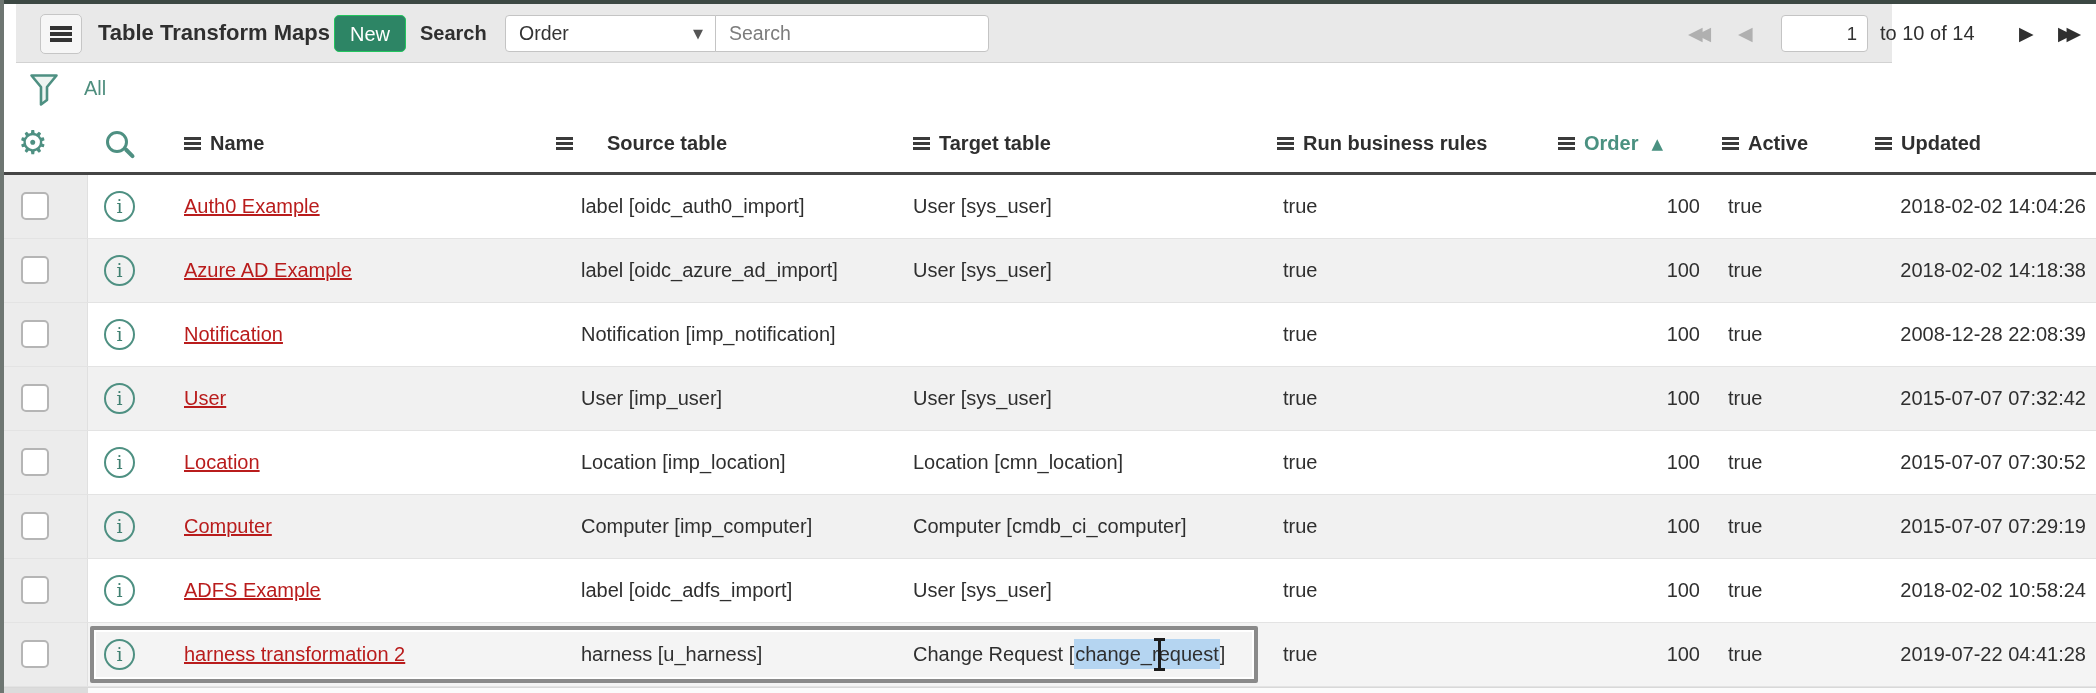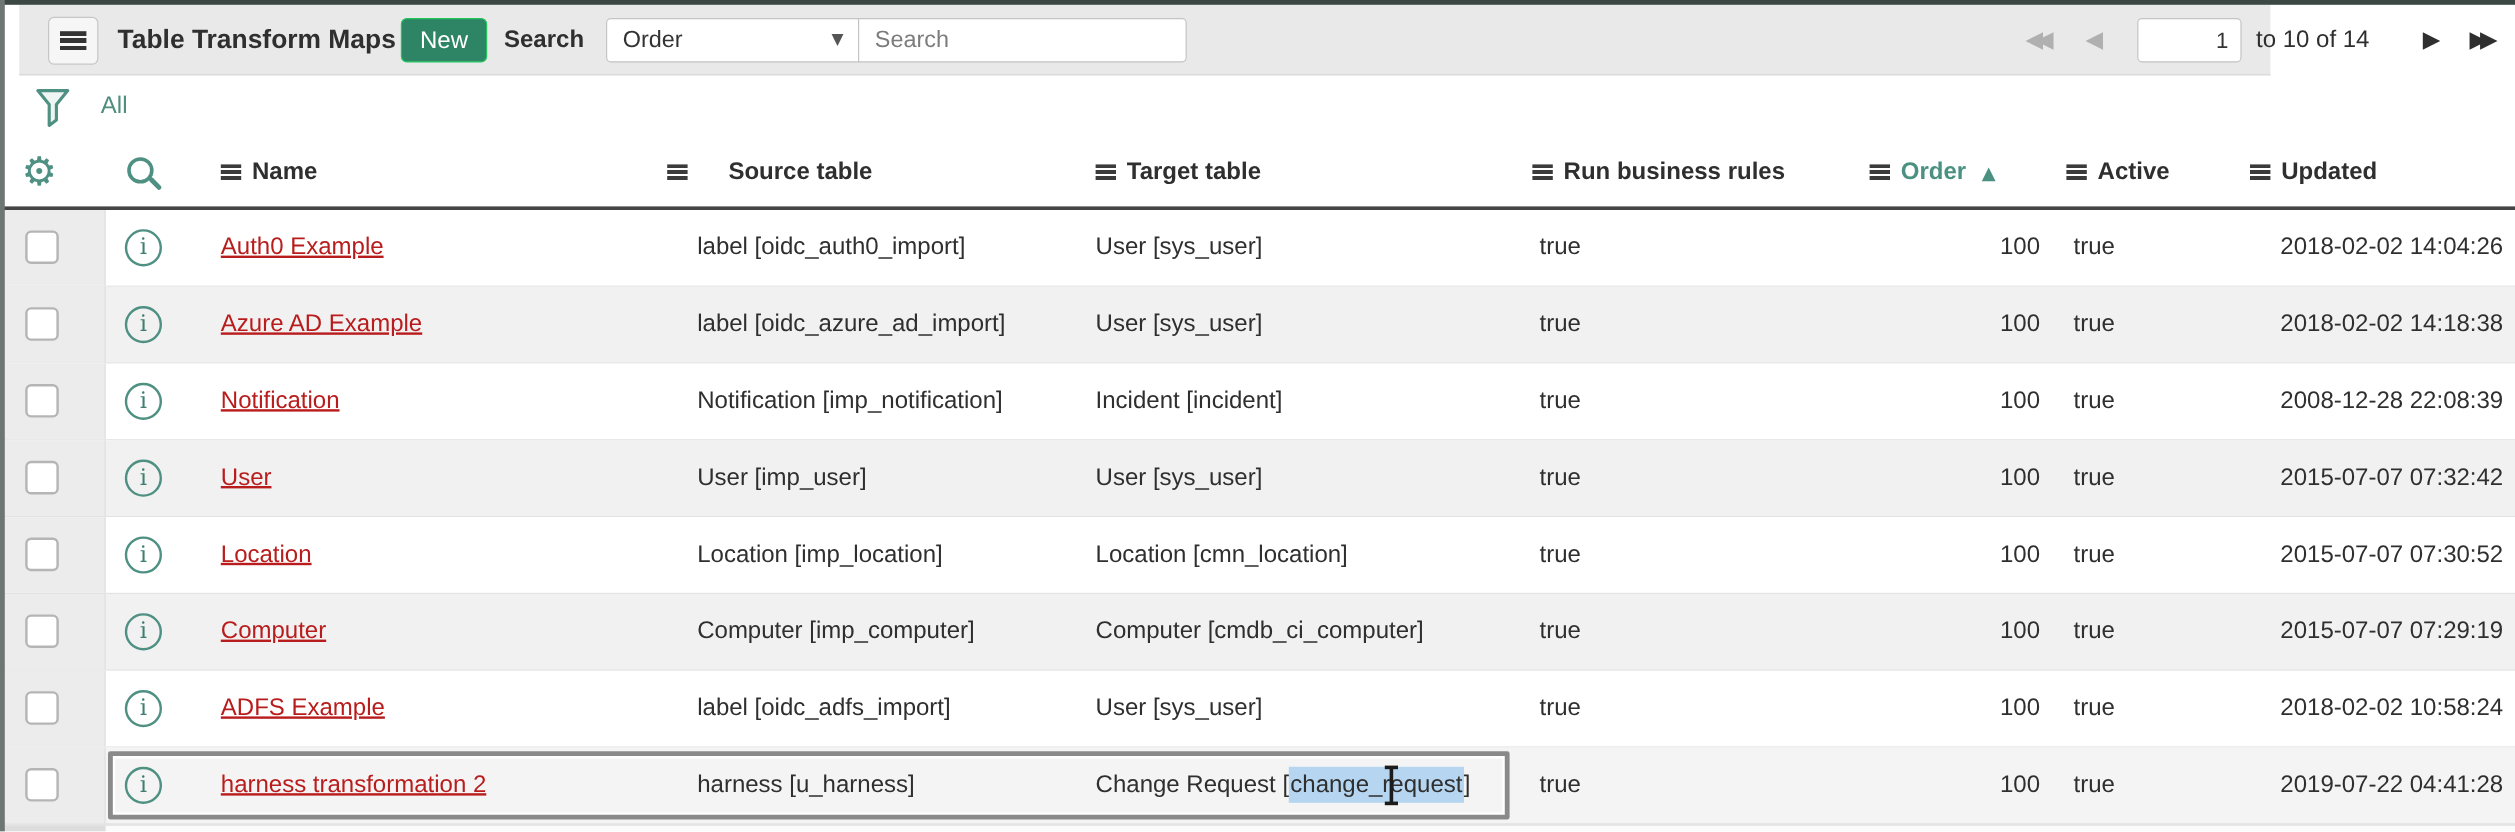--- a/index.html
+++ b/index.html
@@ -175,21 +175,20 @@
     <span class="cell c-upd">2018-02-02 14:18:38</span>
   </div>
 
   <div class="row">
     <div class="cb-cell">
         <span class="cb"></span>
       </div>
     <span class="info">i</span>
     <span class="cell c-name">Notification</span>
     <span class="cell c-src">Notification [imp_notification]</span>
-    <span class="cell c-tgt">Incident [incident]</span>
     <span class="cell c-rbr">true</span>
     <span class="cell c-ord">100</span>
     <span class="cell c-act">true</span>
     <span class="cell c-upd">2008-12-28 22:08:39</span>
   </div>
 
   <div class="row alt">
     <div class="cb-cell">
         <span class="cb"></span>
       </div>

